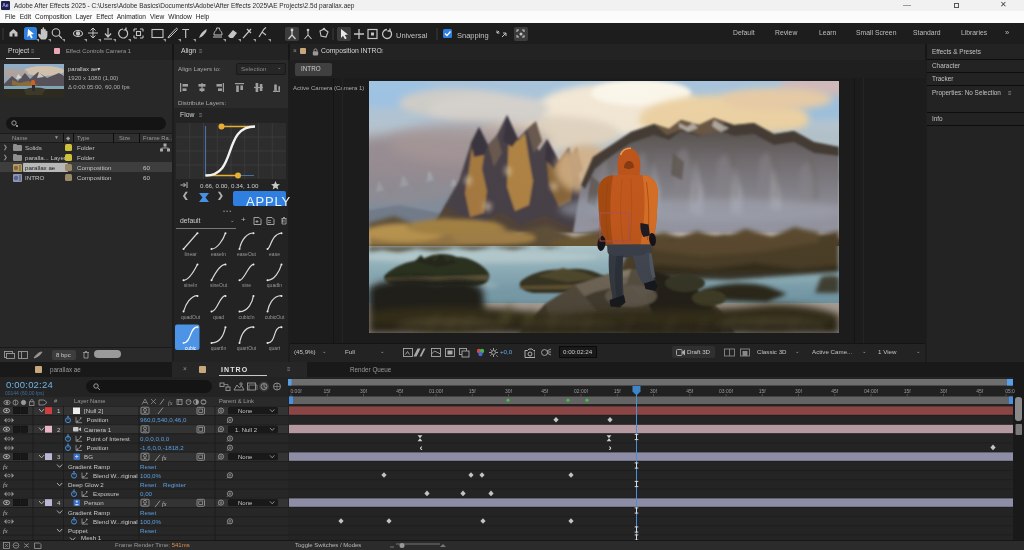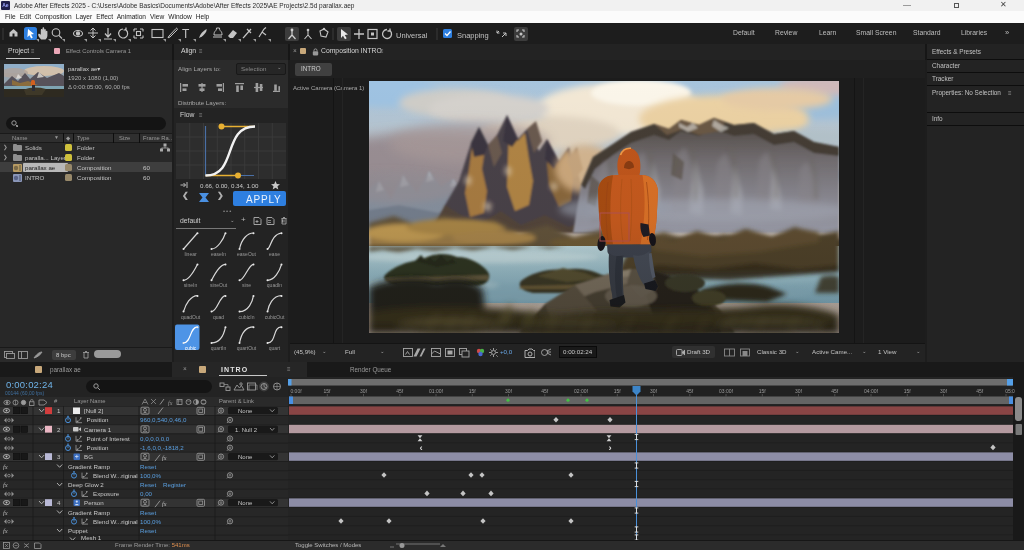--- a/index.html
+++ b/index.html
@@ -283,21 +283,21 @@
 <div class="tx" style="left:200px;top:182.5px;font-size:6.2px;color:#cccccc">0.66, 0.00, 0.34, 1.00</div>
 <svg class="a" style="left:271px;top:181px" width="9" height="9">
     <path d="M4.5 0l1.3 3 3.2.2-2.5 2.1.8 3.1-2.8-1.7-2.8 1.7.8-3.1L0 3.2l3.2-.2z" fill="#c8c8c8"></path>
   </svg>
 <div class="tx" style="left:182px;top:192px;font-size:8px;color:#b0b0b0;font-weight:bold">❮</div>
 <svg class="a" style="left:199px;top:192.5px" width="10" height="9">
     <path d="M0 0h10L6.5 4.5 10 9H0l3.5-4.5z" fill="#4a90e2"></path>
   </svg>
 <div class="tx" style="left:217px;top:192px;font-size:8px;color:#b0b0b0;font-weight:bold">❯</div>
 <div class="a" style="left:233px;top:191px;width:53px;height:15px;background:#2e7fe0;border-radius:2px"></div>
-<div class="tx" style="left:246px;top:194.5px;font-size:10px;color:#eaf2fc;letter-spacing:0.8px">APPLY</div>
+<div class="tx" style="left:246px;top:194.5px;font-size:13px;color:#eaf2fc;letter-spacing:0.8px">APPLY</div>
 <div class="tx" style="left:223px;top:208px;font-size:6px;color:#888;letter-spacing:1px">•••</div>
 <div class="tx" style="left:180px;top:218px;font-size:6.8px;color:#cccccc">default</div>
 <div class="tx" style="left:230px;top:218px;font-size:5.5px;color:#999">⌄</div>
 <div class="tx" style="left:241px;top:216px;font-size:8px;color:#b8b8b8">+</div>
 <svg class="a" style="left:253px;top:216px" width="34" height="10" fill="none" stroke="#b0b0b0" stroke-width="0.9">
  <path d="M1 1.5h5l2 2v5H1z"></path>
     <path d="M4 4v3m-1.5-1.5h3" stroke-width="0.8"></path>
  <path d="M14 1.5h5l2 2v5h-7z"></path>
     <path d="M15 4.5h3m-3 2h3" stroke-width="0.7"></path>
  <path d="M28.5 2.5h5m-4.5 0v5.5h4V2.5m-3-1h2m-2.5 2v3m1.5-3v3" stroke-width="0.8"></path>

